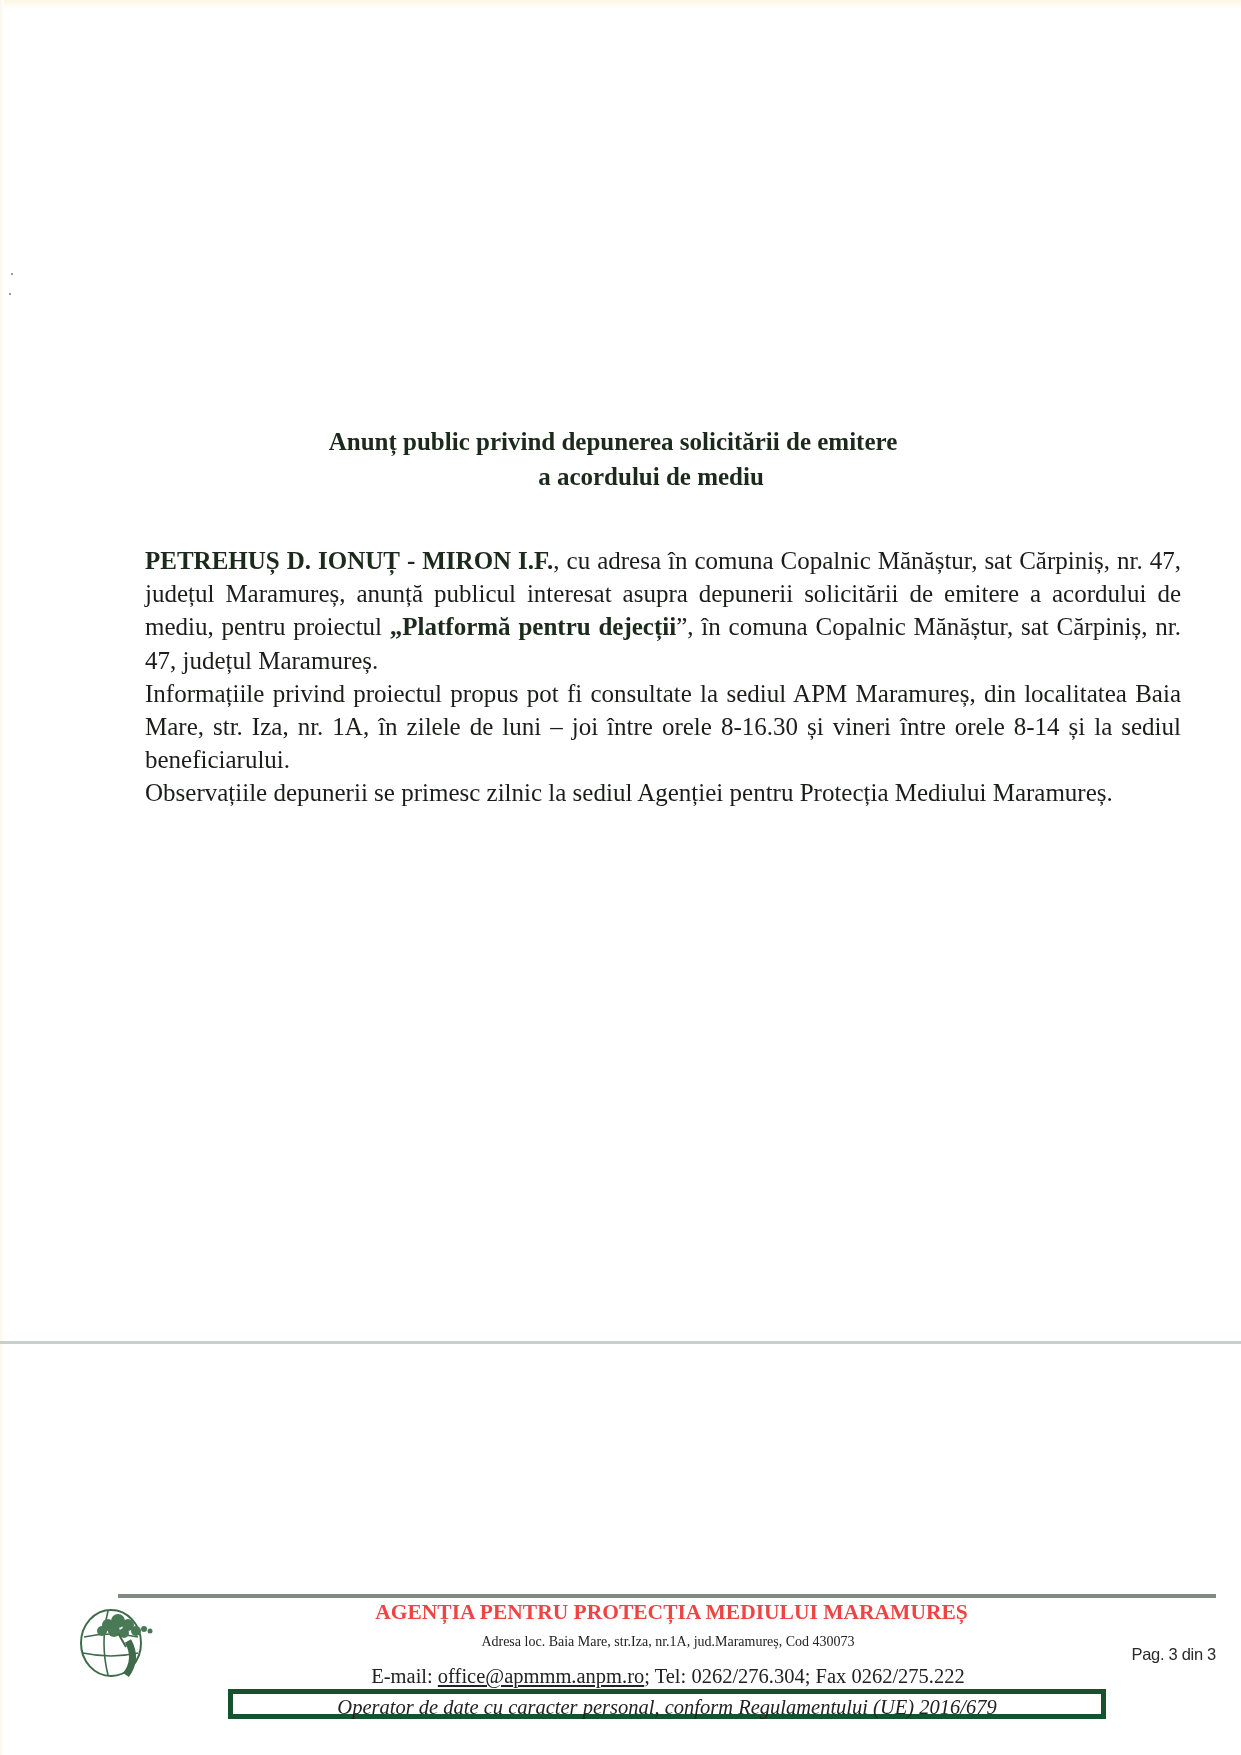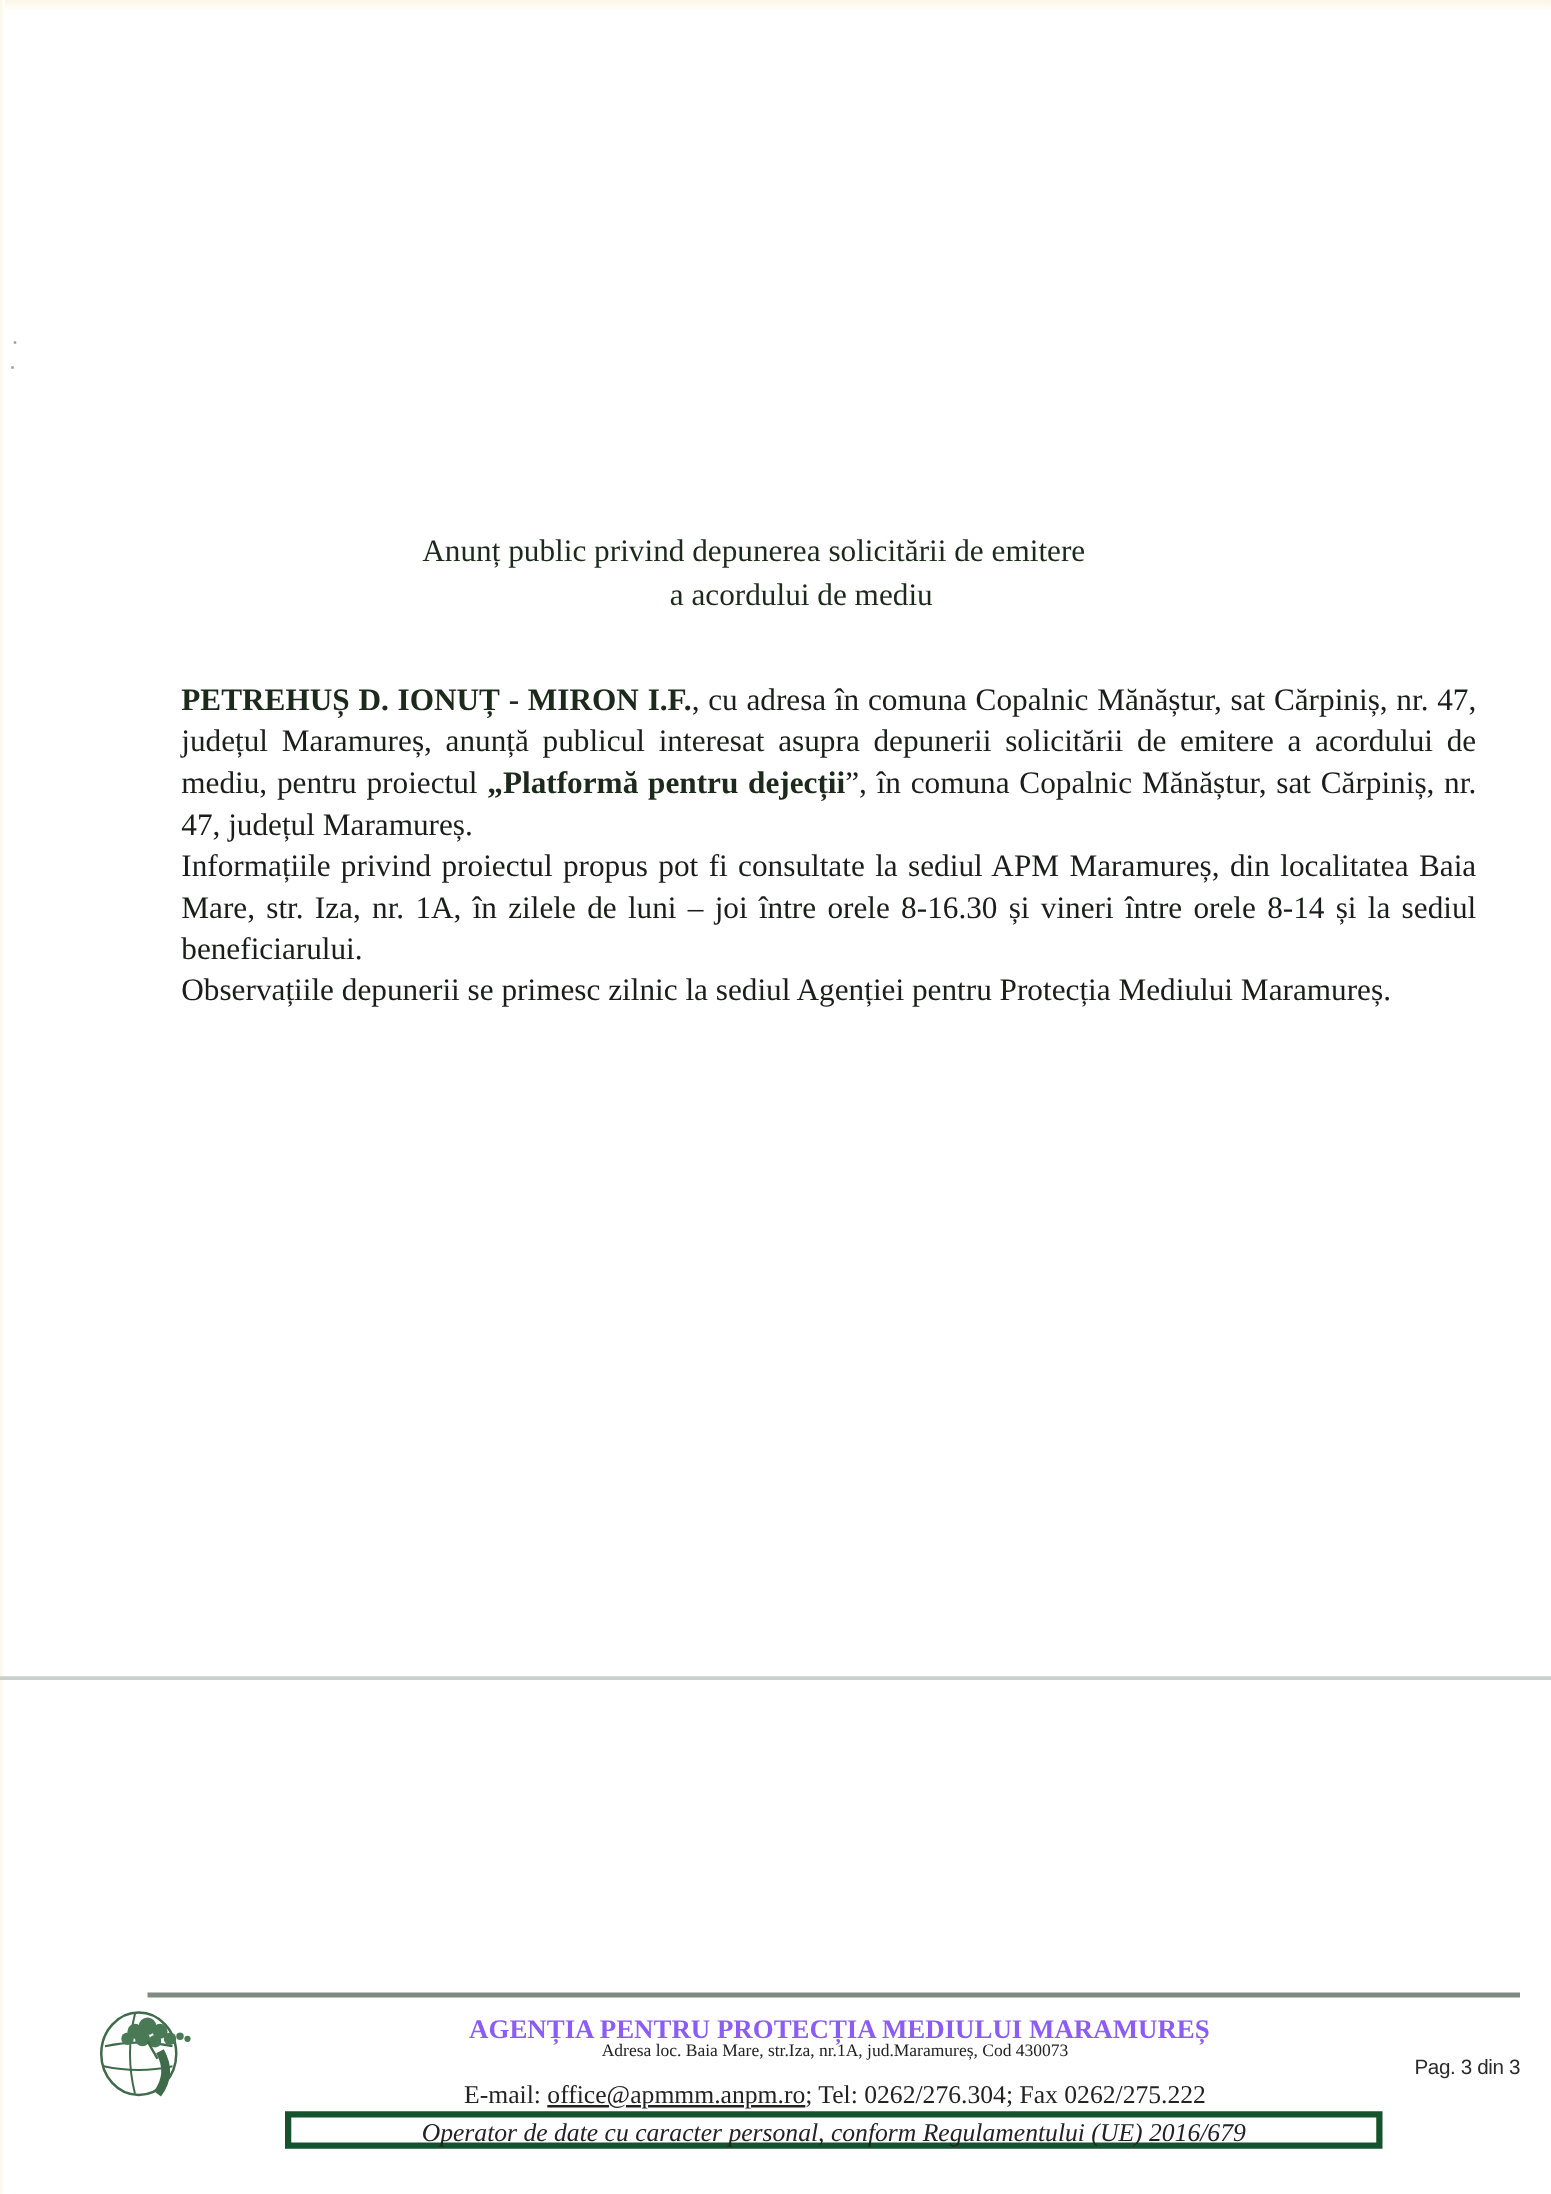--- a/index.html
+++ b/index.html
@@ -27,25 +27,25 @@
       width: 4px; height: 1755px;
       background: linear-gradient(to right, #fbf7e8, #ffffff);
     }
     .scan-dot {
       position: absolute;
       width: 2px; height: 2px;
       background: #9aa09a;
     }
     .title {
       position: absolute;
-      left: 0;
+      left: 10px;
       width: 1228px;
       top: 424px;
       text-align: center;
-      font-weight: normal;
+      font-weight: bold;
       font-size: 25px;
       line-height: 35px;
       color: #1c2a1c;
     }
     .title .t-line { display: block; }
     .title .t-line-1 { padding-right: 22px; }
     .title .t-line-2 { padding-left: 10px; margin-left: 44px; }
 
     .body-text {
       position: absolute;
@@ -98,24 +98,23 @@
     .agency {
       position: absolute;
       left: 0;
       width: 1241px;
       text-align: center;
     }
     .agency-name {
       top: 1600px;
       font-weight: bold;
       font-size: 21.5px;
-      color: #8b5cf6;
+      color: #ef4444;
       padding-left: 102px;
       box-sizing: border-box;
-      margin-top: 11px;
     }
     .agency-address {
       top: 1634px;
       font-size: 14px;
       color: #222;
       padding-left: 95px;
       box-sizing: border-box;
     }
     .agency-contact {
       top: 1665px;

